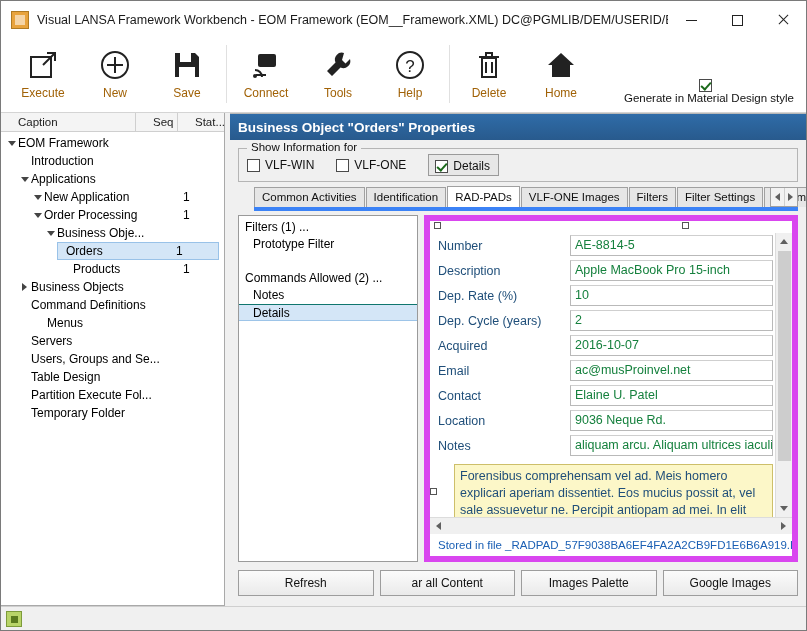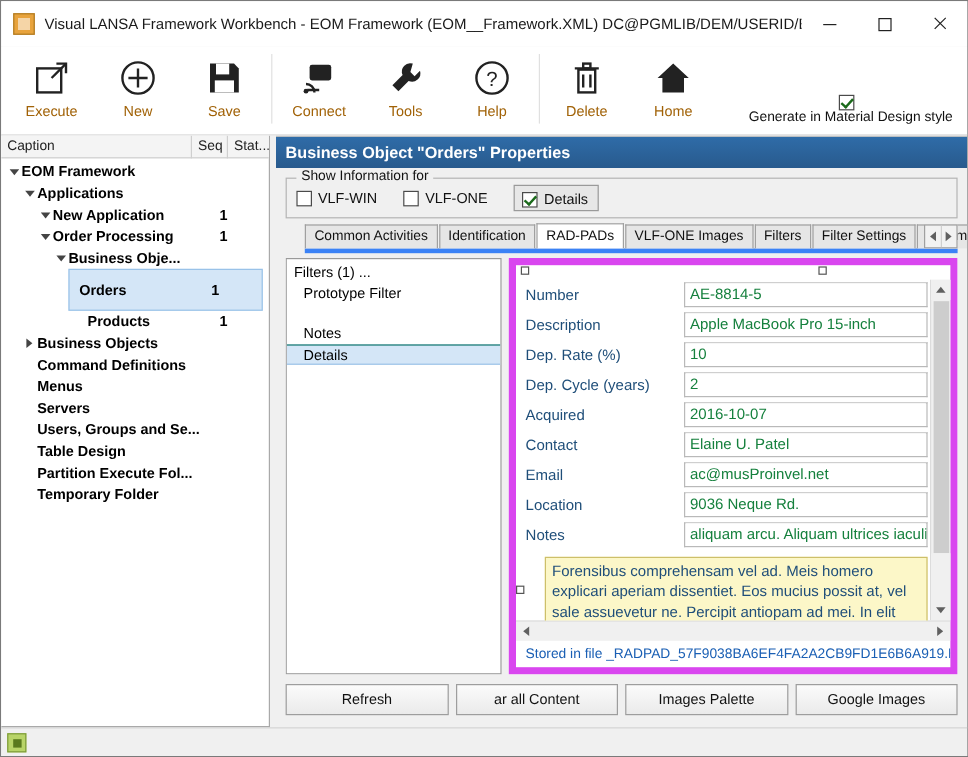--- a/index.html
+++ b/index.html
@@ -161,37 +161,37 @@
     color: #222;
     flex: none;
   }
   .th-cell {
     height: 19px;
     line-height: 19px;
     padding-left: 5px;
     border-right: 1px solid #cfcfcf;
     overflow: hidden;
     white-space: nowrap;
+    margin-left: 12px;
   }
   .th-caption { flex: 1; }
   .th-seq { width: 30px; }
   .th-stat { width: 34px; border-right: none; }
   .tree {
     flex: 1;
     overflow: hidden;
     padding-top: 2px;
     font-size: 12px;
   }
   .tnode {
     height: 18px;
     display: flex;
     align-items: center;
     white-space: nowrap;
     position: relative;
-    font-weight: bold;
   }
   .tnode .twist {
     width: 13px; height: 18px;
     display: flex; align-items: center; justify-content: center;
     flex: none;
     font-size: 9px;
     color: #444;
   }
   .tri-down, .tri-right {
     width: 0; height: 0;
@@ -208,21 +208,21 @@
   .tnode .tlabel { color: #000; }
   .tnode .tseq {
     position: absolute;
     left: 182px;
     width: 24px;
     text-align: left;
   }
   .tnode.selected {
     background: #d4e6f7;
     border: 1px solid #99c2e8;
-    height: 35px;
+    height: 18px;
   }
   .tnode.selected .tlabel { color: #000; }
 
   
   .right-panel {
     flex: 1;
     background: #f0f0f0;
     display: flex;
     flex-direction: column;
     overflow: hidden;
@@ -647,20 +647,23 @@
       </div>
       <div class="tree">
 
         <div class="tnode" style="padding-left:4px">
           <span class="twist">
               <span class="tri-down"></span>
             </span>
           <span class="tlabel">EOM Framework</span>
         </div>
 
+        <div class="tnode" style="padding-left:30px">
+          <span class="tlabel">Introduction</span>
+        </div>
 
         <div class="tnode" style="padding-left:17px">
           <span class="twist">
               <span class="tri-down"></span>
             </span>
           <span class="tlabel">Applications</span>
         </div>
 
         <div class="tnode" style="padding-left:30px">
           <span class="twist">
@@ -698,21 +701,21 @@
         <div class="tnode" style="padding-left:17px">
           <span class="twist">
               <span class="tri-right"></span>
             </span>
           <span class="tlabel">Business Objects</span>
         </div>
 
         <div class="tnode" style="padding-left:30px">
           <span class="tlabel">Command Definitions</span>
         </div>
-        <div class="tnode" style="padding-left:30px">
+        <div class="tnode" style="padding-left:46px">
           <span class="tlabel">Menus</span>
         </div>
         <div class="tnode" style="padding-left:30px">
           <span class="tlabel">Servers</span>
         </div>
         <div class="tnode" style="padding-left:30px">
           <span class="tlabel">Users, Groups and Se...</span>
         </div>
         <div class="tnode" style="padding-left:30px">
           <span class="tlabel">Table Design</span>
@@ -767,20 +770,21 @@
             </div>
         </div>
       </div>
 
       <div class="content-split">
 
         <div class="cs-left">
           <div class="cs-item">Filters (1) ...</div>
           <div class="cs-item sub">Prototype Filter</div>
           <div class="cs-item"></div>
+          <div class="cs-item">Commands Allowed (2) ...</div>
           <div class="cs-item sub">Notes</div>
           <div class="cs-item sub selected">Details</div>
         </div>
 
         <div class="cs-right">
 
           <div class="handle-row">
             <span class="sq-handle" style="left:4px; top:1px;"></span>
             <span class="sq-handle" style="left:252px; top:1px;"></span>
           </div>
@@ -802,26 +806,26 @@
               </div>
               <div class="f-row">
                 <div class="f-label">Dep. Cycle (years)</div>
                 <div class="f-input">2</div>
               </div>
               <div class="f-row">
                 <div class="f-label">Acquired</div>
                 <div class="f-input">2016-10-07</div>
               </div>
               <div class="f-row">
+                <div class="f-label">Email</div>
+                <div class="f-input">ac@musProinvel.net</div>
+              </div>
+              <div class="f-row">
                 <div class="f-label">Contact</div>
                 <div class="f-input">Elaine U. Patel</div>
-              </div>
-              <div class="f-row">
-                <div class="f-label">Email</div>
-                <div class="f-input">ac@musProinvel.net</div>
               </div>
               <div class="f-row">
                 <div class="f-label">Location</div>
                 <div class="f-input">9036 Neque Rd.</div>
               </div>
               <div class="f-row">
                 <div class="f-label">Notes</div>
                 <div class="f-input">aliquam arcu. Aliquam ultrices iaculis</div>
               </div>
 

